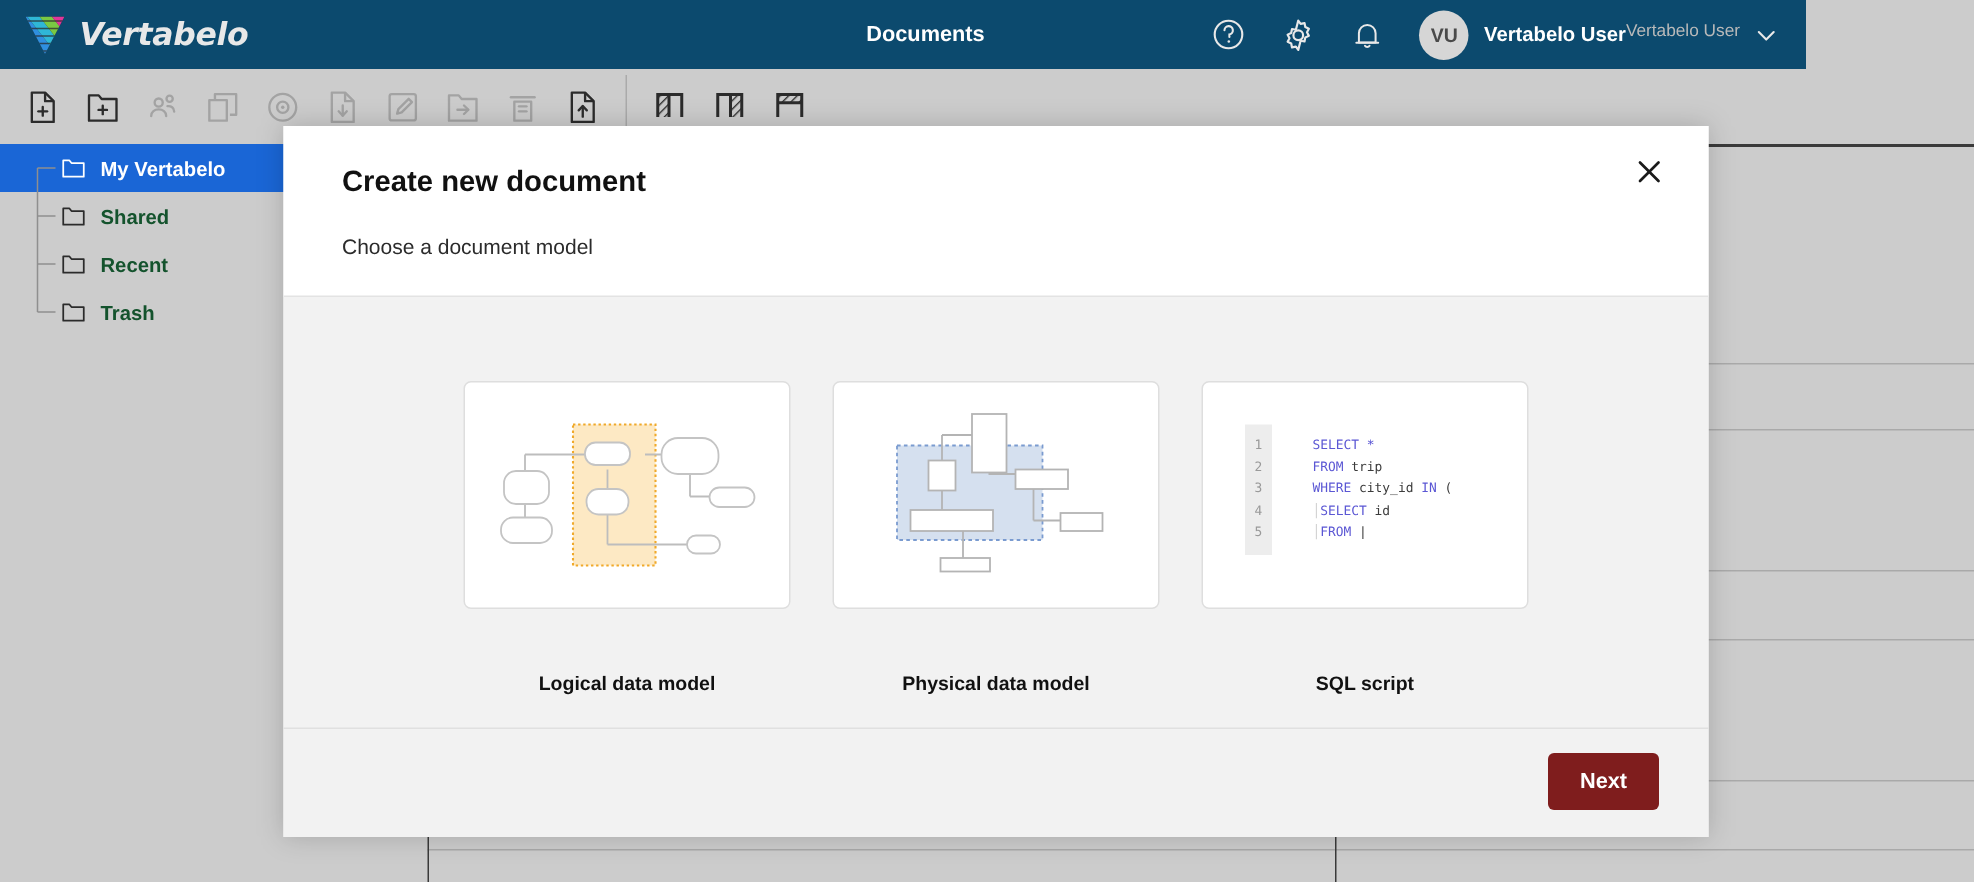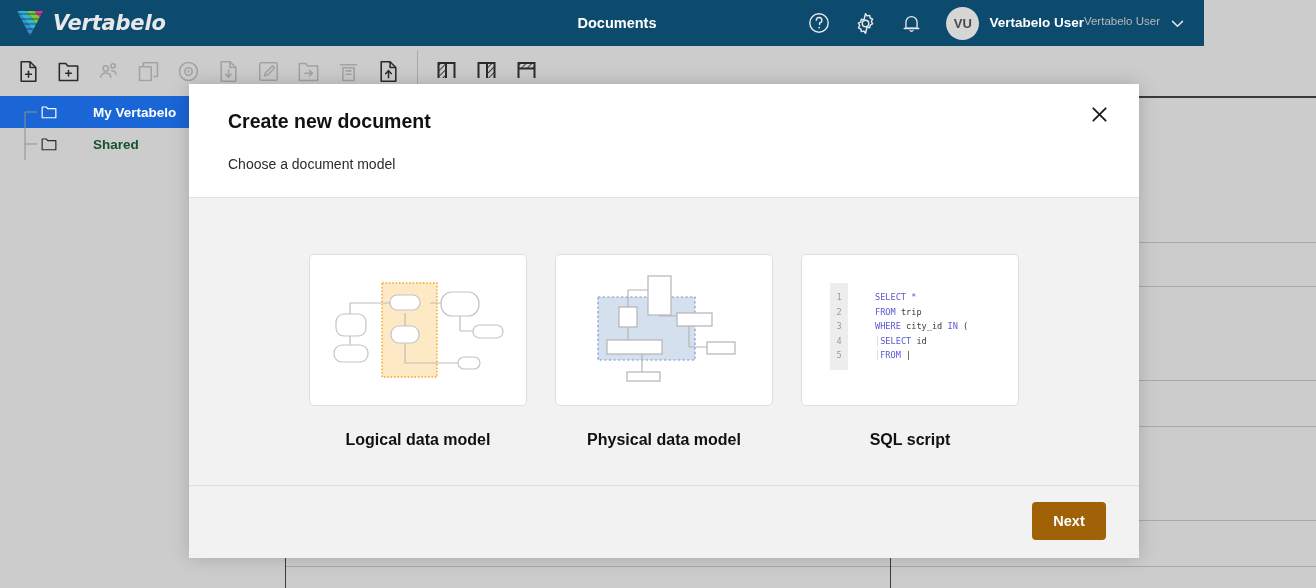--- a/index.html
+++ b/index.html
@@ -76,21 +76,20 @@
   
   .sidebar {
     position: absolute; top: 96px; left: 0;
     width: 285px; height: 492px;
     background: #cccccc;
   }
   .tree-item {
     position: relative; height: 32px;
     display: flex; align-items: center;
     cursor: pointer;
-    gap: 26px;
   }
   .tree-item.selected { background: #1a66d6; }
   .tree-item .guide {
     position: absolute; left: 24px; top: 0;
     width: 14px; height: 32px;
   }
   .tree-icon { margin-left: 40px; display: flex; align-items: center; }
   .tree-label {
     margin-left: 9px; font-size: 13.5px;
     font-weight: bold; color: #14532d;
@@ -160,21 +159,21 @@
   }
   .card-wrap { width: 218px; display: flex; flex-direction: column; align-items: center; cursor: pointer; }
   .card-tile {
     width: 218px; height: 152px;
     background: #ffffff;
     border: 1px solid #dedede;
     border-radius: 5px;
     position: relative; overflow: hidden;
   }
   .card-label {
-    margin-top: 25px; font-size: 16px;
+    margin-top: 42px; font-size: 13px;
     font-weight: bold; color: #111111;
   }
   .modal-footer {
     height: 72px; background: #f2f2f2;
     position: relative; flex: none;
   }
   .next-btn {
     position: absolute; right: 33px; top: 16px;
     width: 74px; height: 38px;
     background: #8cb9f0; color: #ffffff;
@@ -224,20 +223,44 @@
         <svg class="guide" viewBox="0 0 14 32">
        <line x1="1" y1="0" x2="1" y2="32" stroke="#8f8f8f" stroke-width="1"></line>
        <line x1="1" y1="16" x2="13" y2="16" stroke="#8f8f8f" stroke-width="1"></line>
      </svg>
      <span class="tree-icon">
   <svg width="18" height="18" viewBox="0 0 20 20" fill="none" stroke="#2b2b2b" stroke-width="1.3">
     <path d="M2.4 16.4V4.4h4.6l1.5 1.9h9.1v10.1z" stroke-linejoin="round"></path>
   </svg>
         </span>
      <span class="tree-label">Shared</span>
+      </div>
+      <div class="tree-item">
+        <svg class="guide" viewBox="0 0 14 32">
+       <line x1="1" y1="0" x2="1" y2="32" stroke="#8f8f8f" stroke-width="1"></line>
+       <line x1="1" y1="16" x2="13" y2="16" stroke="#8f8f8f" stroke-width="1"></line>
+     </svg>
+     <span class="tree-icon">
+  <svg width="18" height="18" viewBox="0 0 20 20" fill="none" stroke="#2b2b2b" stroke-width="1.3">
+    <path d="M2.4 16.4V4.4h4.6l1.5 1.9h9.1v10.1z" stroke-linejoin="round"></path>
+  </svg>
+        </span>
+     <span class="tree-label">Recent</span>
+      </div>
+      <div class="tree-item">
+        <svg class="guide" viewBox="0 0 14 32">
+       <line x1="1" y1="0" x2="1" y2="16" stroke="#8f8f8f" stroke-width="1"></line>
+       <line x1="1" y1="16" x2="13" y2="16" stroke="#8f8f8f" stroke-width="1"></line>
+     </svg>
+     <span class="tree-icon">
+  <svg width="18" height="18" viewBox="0 0 20 20" fill="none" stroke="#2b2b2b" stroke-width="1.3">
+    <path d="M2.4 16.4V4.4h4.6l1.5 1.9h9.1v10.1z" stroke-linejoin="round"></path>
+  </svg>
+        </span>
+     <span class="tree-label">Trash</span>
       </div>
     </div>
 </div>
 
 <div class="content">
   <div class="grid-top-rule"></div>
   <div id="grid-lines">
       <div class="grid-row-line" style="top: 146px;"></div>
       <div class="grid-row-line" style="top: 190px;"></div>
       <div class="grid-row-line" style="top: 284px;"></div>
@@ -520,15 +543,15 @@
 <span class="ind">│</span><span class="kw">SELECT</span><span class="idn"> id</span>
 <span class="ind">│</span><span class="kw">FROM</span><span class="idn"> |</span></div>
         </div>
       </div>
       <div class="card-label">SQL script</div>
     </div>
 
   </div>
 
   <div class="modal-footer">
-    <button class="next-btn" disabled="" style="background: #a16207;">Next</button>
+    <button class="next-btn" disabled="" style="background: #7f1d1d;">Next</button>
   </div>
 </div>
 
 </body></html>

